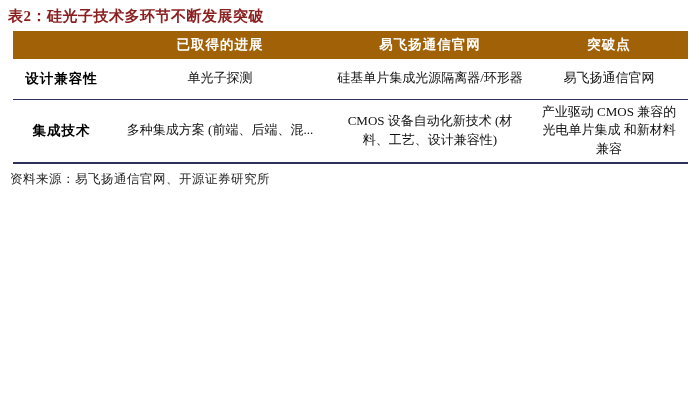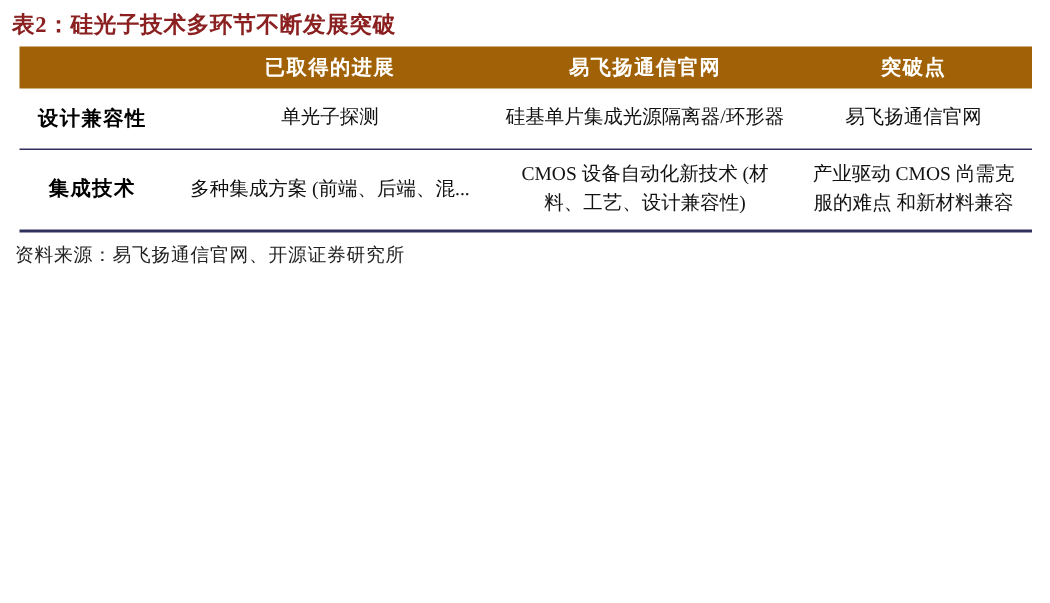--- a/index.html
+++ b/index.html
@@ -103,20 +103,20 @@
       <tr class="r2">
         <td class="cat">设计兼容性</td>
         <td>单光子探测</td>
         <td>硅基单片集成光源隔离器/环形器</td>
         <td>易飞扬通信官网</td>
       </tr>
       <tr class="r7">
         <td class="cat">集成技术</td>
         <td>多种集成方案 (前端、后端、混...</td>
         <td>CMOS 设备自动化新技术 (材料、工艺、设计兼容性)</td>
-        <td>产业驱动 CMOS 尚需克服的难点 和新材料兼容</td>
+        <td>产业驱动 CMOS 兼容的光电单片集成 和新材料兼容</td>
       </tr>
     </tbody>
   </table>
 
   <div class="source-note">资料来源：易飞扬通信官网、开源证券研究所</div>
 
 </div>
 
 </body></html>

